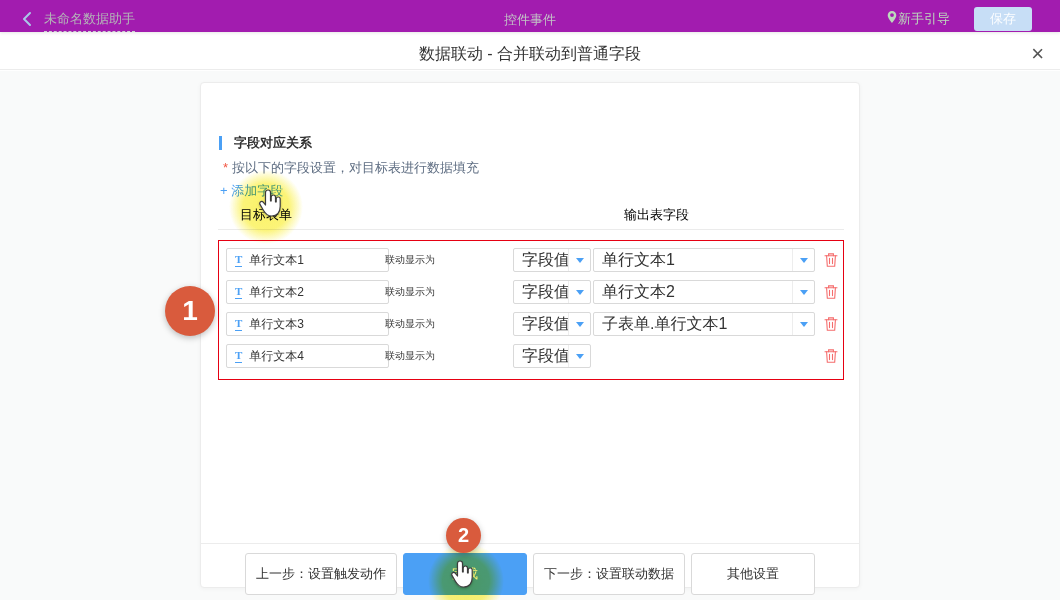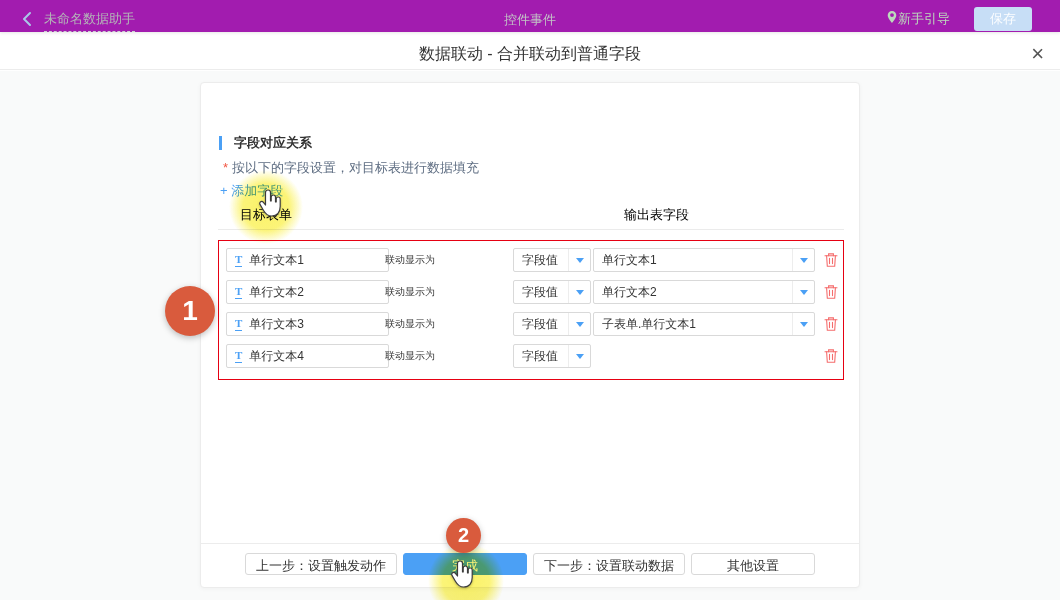--- a/index.html
+++ b/index.html
@@ -79,31 +79,31 @@
     border-bottom:1px solid #4ba0f5; padding-bottom:1px;
   }
   .rel-label { position:absolute; left:166px; top:0; line-height:24px; font-size:10px; color:#333; }
   .mini-select {
     position:absolute; top:0; height:24px; border:1px solid #d9d9d9; border-radius:2px;
     background:#fff; display:flex; align-items:stretch; cursor:pointer;
   }
   .mode-select { left:294px; width:78px; }
   .out-select  { left:374px; width:222px; }
   .sel-text {
-    flex:1; font-size:12px; color:#333; line-height:22px; padding-left:8px;
+    flex:1; font-size:16px; color:#333; line-height:22px; padding-left:8px;
     white-space:nowrap; overflow:hidden;
   }
   .sel-caret { width:22px; border-left:1px solid #ededed; display:flex; align-items:center; justify-content:center; }
   .caret-tri { width:0; height:0; border-left:4px solid transparent; border-right:4px solid transparent; border-top:5px solid #4ba0f5; }
   .trash { position:absolute; left:605px; top:4px; width:14px; height:16px; cursor:pointer; }
   
   .footer-line { position:absolute; left:0; width:658px; top:460px; border-top:1px solid #ececec; }
   .footer { position:absolute; left:0; top:470px; width:658px; display:flex; justify-content:center; gap:6px; }
   .f-btn {
-    min-width:124px; height:22px; background:#fff; border:1px solid #d9d9d9;
+    min-width:124px; height:42px; background:#fff; border:1px solid #d9d9d9;
     border-radius:3px; font-size:13px; color:#333; text-align:center; line-height:24px;
     padding:0 10px; cursor:pointer;
     font-family:"Liberation Sans","DejaVu Sans",sans-serif;
   }
   .f-btn.primary { background:#4ba0f5; border-color:#4ba0f5; color:#fff; }
   
   .badge {
     position:absolute; border-radius:50%; background:#d95b3d; color:#fff;
     display:flex; align-items:center; justify-content:center; font-weight:bold;
     box-shadow:0 2px 6px rgba(0,0,0,.25); z-index:30;

